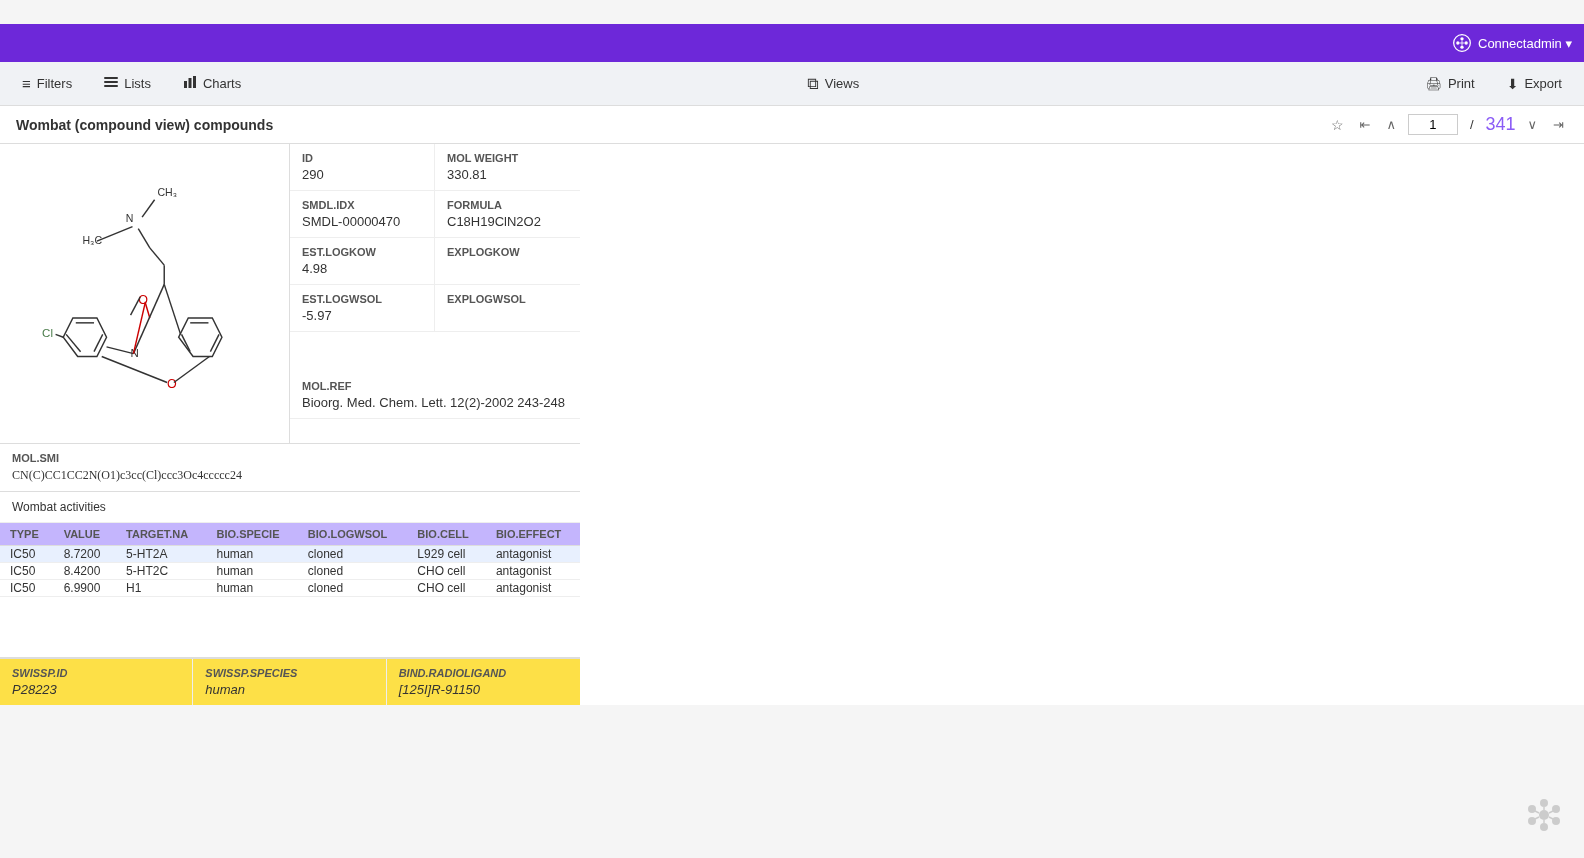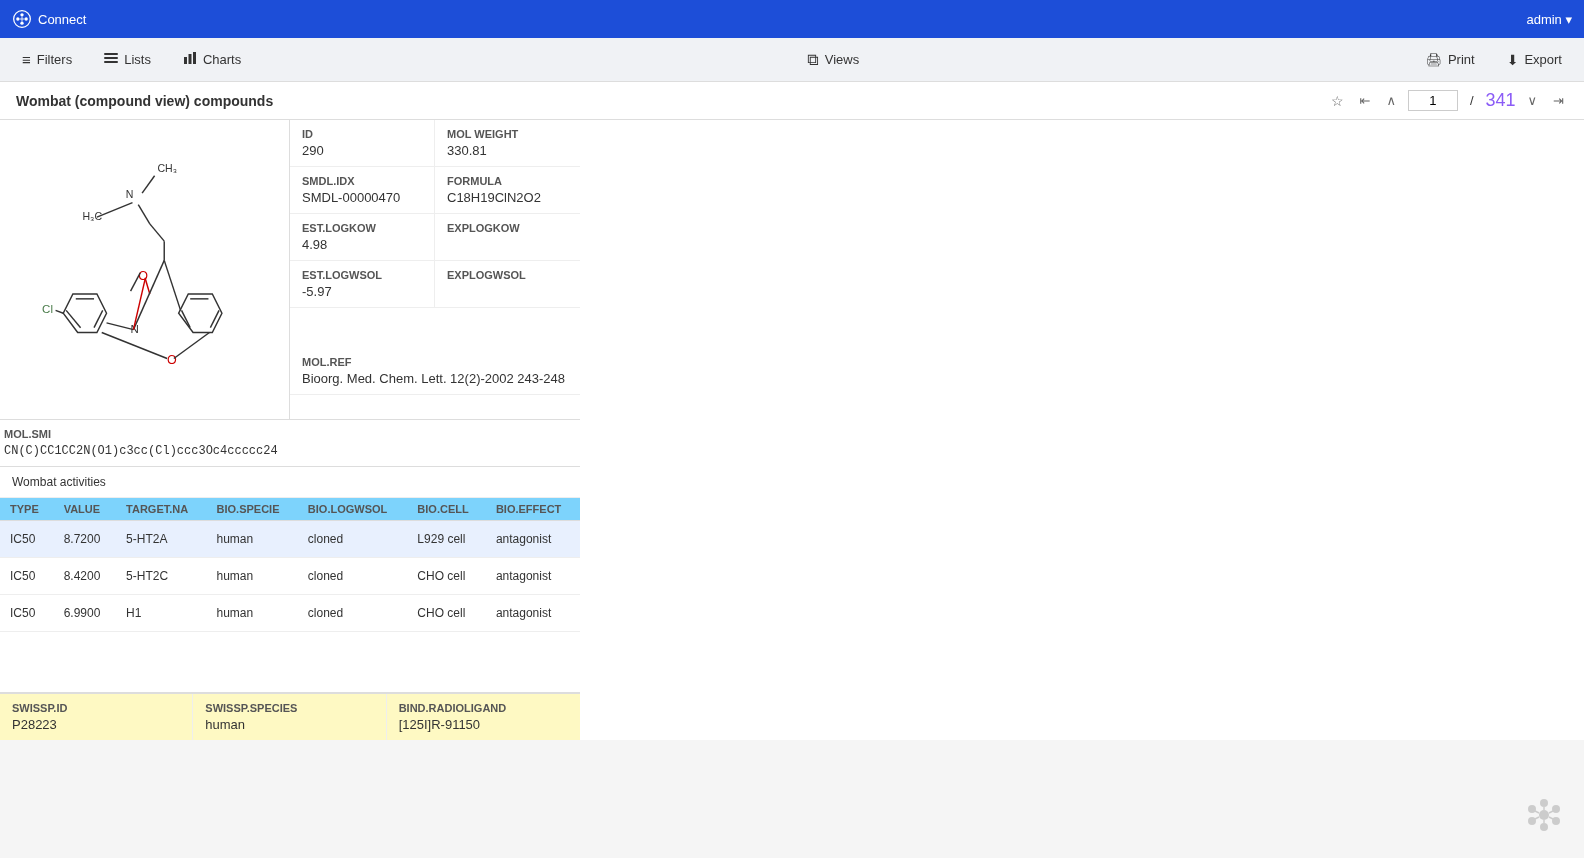--- a/index.html
+++ b/index.html
@@ -1,26 +1,27 @@
 <!DOCTYPE html>
 <html><head>
   <meta charset="utf-8">
   <style>
     * { box-sizing: border-box; margin: 0; padding: 0; }
     body { font-family: Arial, sans-serif; font-size: 13px; background: #f5f5f5; color: #333; }
 
     
     .top-bar {
-      background: #1d4ed8;
+      background: #6d28d9;
       color: white;
       height: 38px;
       display: flex;
       align-items: center;
       padding: 0 12px;
-      justify-content: space-between;
+      justify-content: flex-end;
+      margin-top: 24px;
     }
     .top-bar-left { display: flex; align-items: center; gap: 6px; }
     .top-bar-right { font-size: 13px; color: white; }
 
     
     .toolbar {
       background: #f0f2f5;
       border-bottom: 1px solid #ddd;
       height: 44px;
       display: flex;
@@ -104,21 +105,21 @@
     
     .prop-cell-full {
       grid-column: 1 / -1;
       padding: 8px 12px;
       border-bottom: 1px solid #eee;
       margin-top: 40px;
     }
 
     
     .mol-smi-section {
-      padding: 8px 4px;
+      padding: 8px 12px;
       border-bottom: 1px solid #ddd;
       background: white;
     }
     .section-label {
       font-size: 11px;
       font-weight: bold;
       color: #555;
       text-transform: uppercase;
       margin-bottom: 4px;
     }
@@ -141,33 +142,34 @@
       border-collapse: collapse;
       font-size: 12px;
     }
     .activities-table th {
       padding: 5px 10px;
       text-align: left;
       font-size: 11px;
       font-weight: bold;
       color: #555;
       border-bottom: 1px solid #ddd;
-      background: #7dd3fc;
+      background: #c4b5fd;
     }
     .activities-table td {
-      padding: 11px 10px;
+      padding: 1px 10px;
       border-bottom: 1px solid #eee;
       color: #333;
     }
     .activities-table tr.row-highlight td { background: #e8f0fe; }
 
     
     .swiss-section {
       border-top: 1px solid #ddd;
-      background: #fef9c3;
+      background: #fde047;
+      font-style: italic;
     }
     .swiss-grid {
       display: grid;
       grid-template-columns: 1fr 1fr 1fr;
       border-collapse: collapse;
     }
     .swiss-cell {
       padding: 8px 12px;
       border-right: 1px solid #eee;
     }
@@ -367,21 +369,21 @@
           <div class="prop-cell-full">
             <div class="prop-label">MOL.REF</div>
             <div class="prop-value">Bioorg. Med. Chem. Lett. 12(2)-2002 243-248</div>
           </div>
         </div>
       </div>
     </div>
 
     <div class="mol-smi-section">
       <div class="section-label">MOL.SMI</div>
-      <div style="font-size:12px; color:#333; font-family: Liberation Mono, monospace;">CN(C)CC1CC2N(O1)c3cc(Cl)ccc3Oc4ccccc24</div>
+      <div style="font-size:12px; color:#333; font-family: Liberation Serif, serif;">CN(C)CC1CC2N(O1)c3cc(Cl)ccc3Oc4ccccc24</div>
     </div>
 
     <div class="activities-section">
       <div class="activities-header">Wombat activities</div>
       <table class="activities-table">
         <thead>
           <tr>
             <th>TYPE</th>
             <th>VALUE</th>
             <th>TARGET.NA</th>

